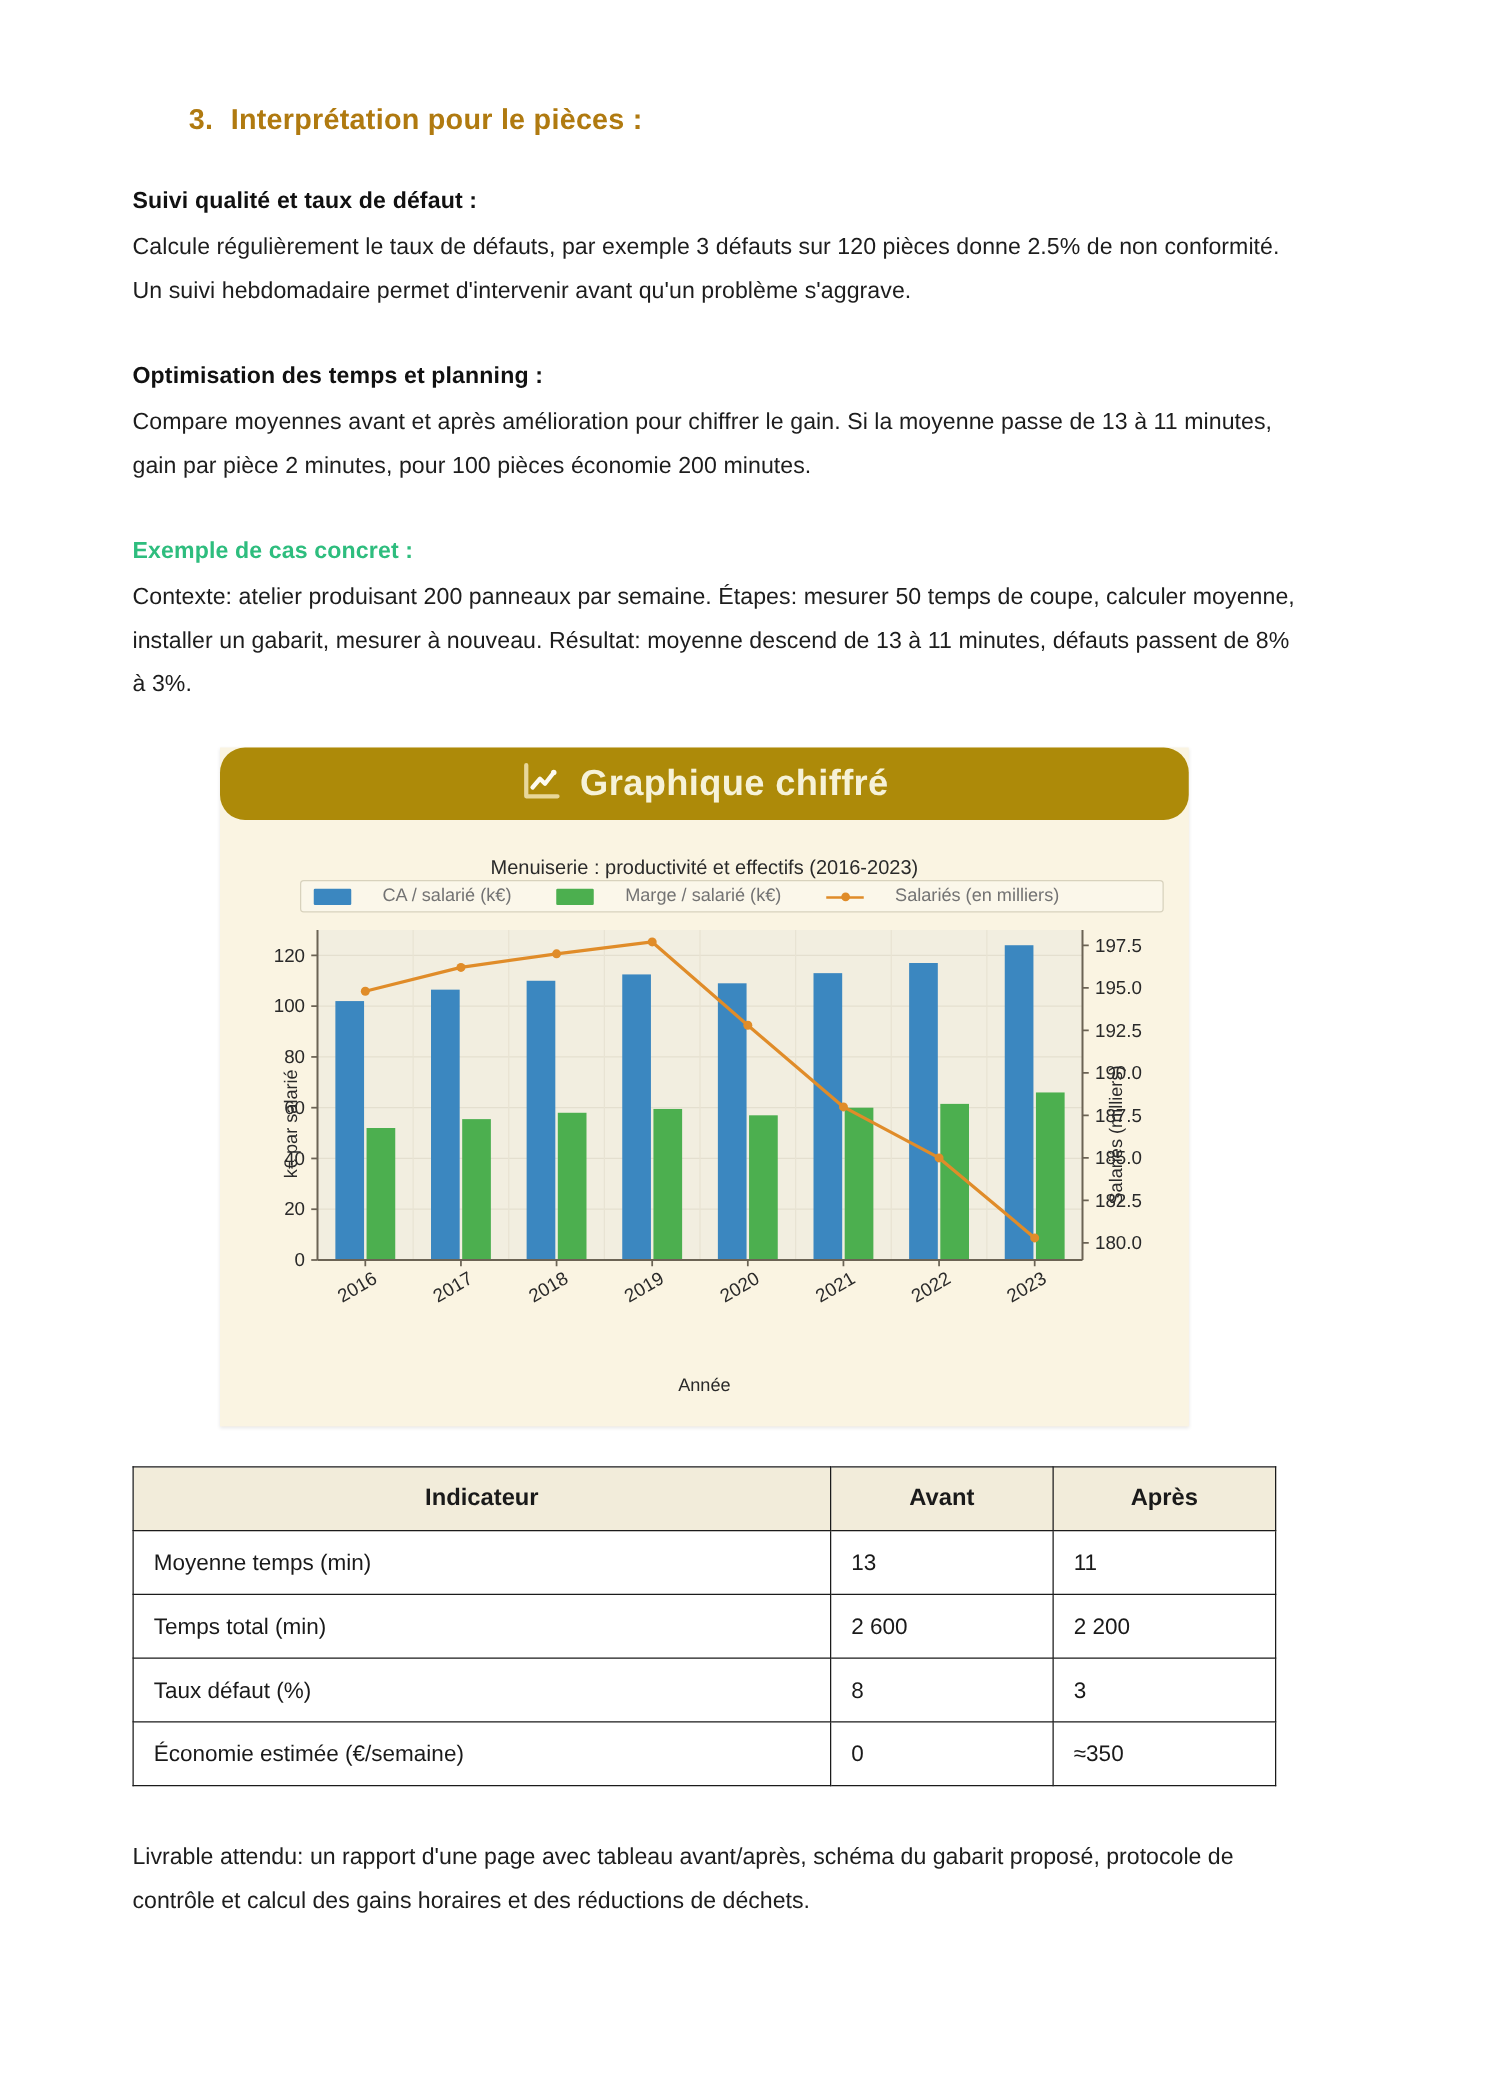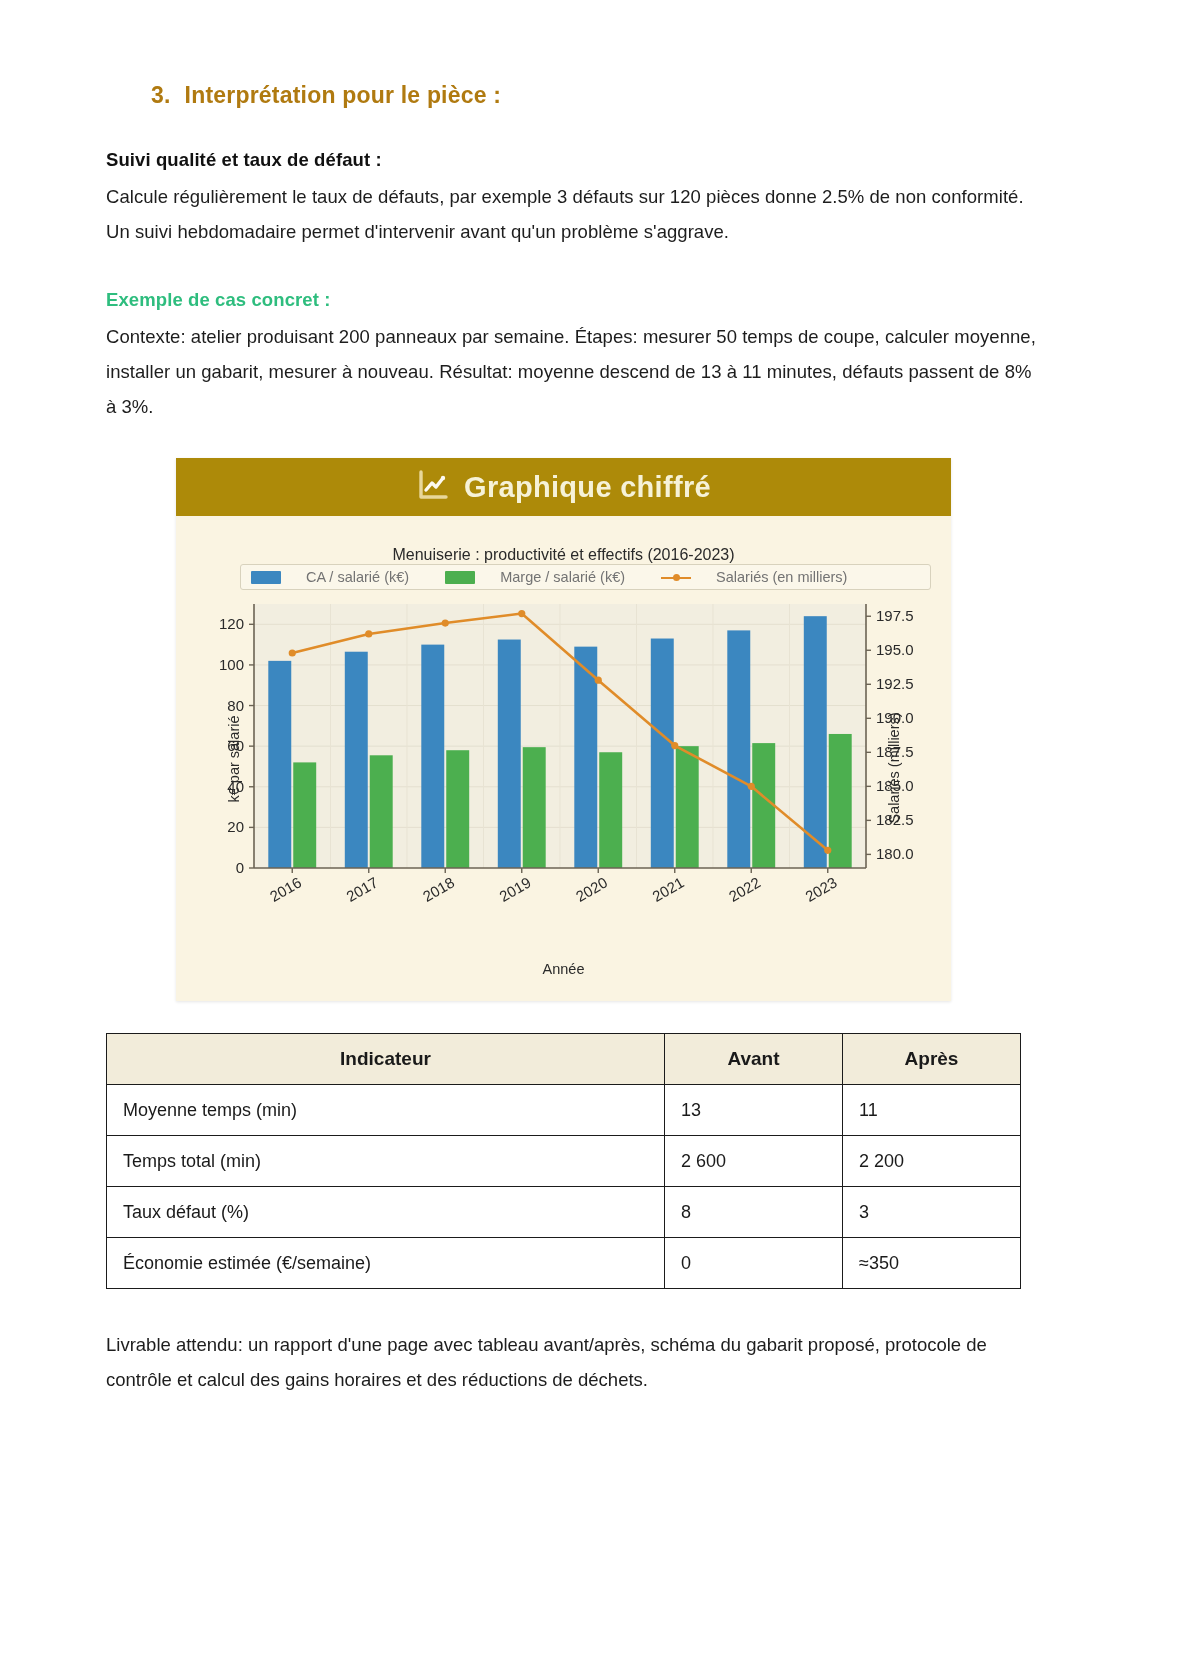--- a/index.html
+++ b/index.html
@@ -33,21 +33,21 @@
 
   
   .chart-card{
     margin-top:34px;margin-left:70px;
     width:775px;
     background:#faf4e2;
     box-shadow:0 1px 3px rgba(0,0,0,.10);
   }
   .chart-banner{
     height:58px;background:#ad8a09;
-    display:flex;align-items:center;justify-content:center;gap:14px;
+    display:flex;align-items:center;justify-content:center;gap:14px;border-radius:20px;
   }
   .chart-banner .ban-icon{display:block;}
   .chart-banner .ban-title{
     color:#f6f2d8;font-size:29px;font-weight:bold;letter-spacing:.3px;
   }
   .chart-body{
     position:relative;
     height:485px;
     background:#faf4e2;
   }
@@ -110,28 +110,32 @@
   }
 </style>
 </head>
 <body>
 
 <div class="page">
   <div class="content">
 
     <div class="section-heading">
       <span class="num">3.</span>
-      <span>Interprétation pour le pièce :</span>
+      <span>Interprétation pour le pièces :</span>
     </div>
 
     <div>
       <div class="sub-heading">Suivi qualité et taux de défaut :</div>
       <p class="para">Calcule régulièrement le taux de défauts, par exemple 3 défauts sur 120 pièces donne 2.5% de non conformité. Un suivi hebdomadaire permet d'intervenir avant qu'un problème s'aggrave.</p>
     </div>
 
+    <div>
+      <div class="sub-heading">Optimisation des temps et planning :</div>
+      <p class="para">Compare moyennes avant et après amélioration pour chiffrer le gain. Si la moyenne passe de 13 à 11 minutes, gain par pièce 2 minutes, pour 100 pièces économie 200 minutes.</p>
+    </div>
 
     <div>
       <div class="sub-heading green">Exemple de cas concret :</div>
       <p class="para">Contexte: atelier produisant 200 panneaux par semaine. Étapes: mesurer 50 temps de coupe, calculer moyenne, installer un gabarit, mesurer à nouveau. Résultat: moyenne descend de 13 à 11 minutes, défauts passent de 8% à 3%.</p>
     </div>
 
     <div class="chart-card">
       <div class="chart-banner">
         <span class="ban-icon">
           <svg width="34" height="34" viewBox="0 0 34 34">

